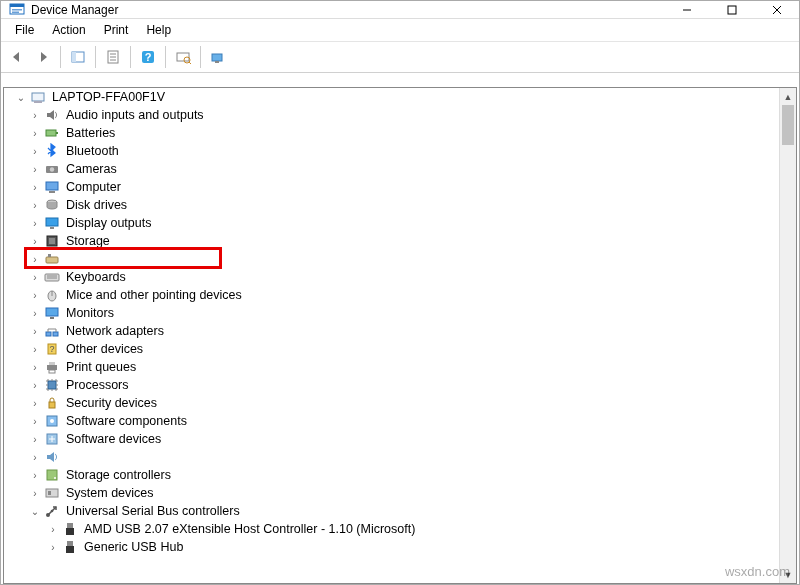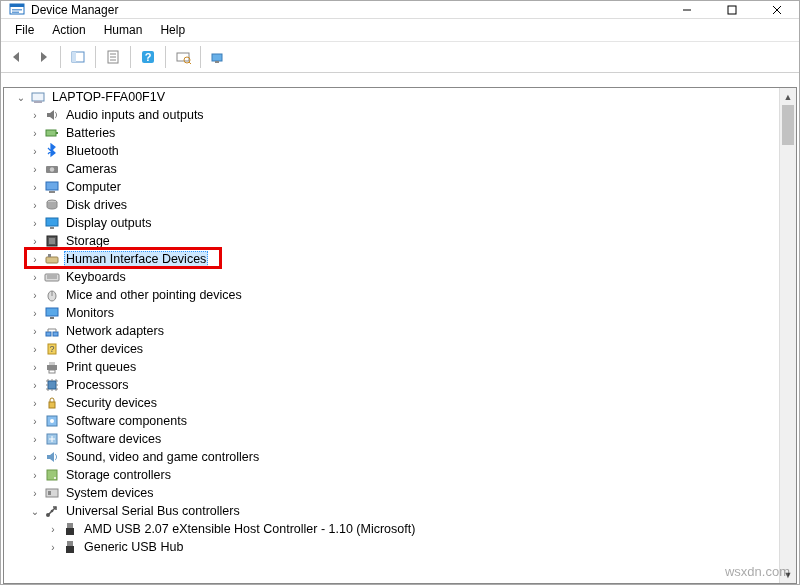--- a/index.html
+++ b/index.html
@@ -56,21 +56,21 @@
       <svg width="10" height="10">
         <line x1="1" y1="1" x2="9" y2="9" stroke="#000"></line>
         <line x1="9" y1="1" x2="1" y2="9" stroke="#000"></line>
       </svg>
     </div>
 </div>
 
 <div class="menubar">
   <div class="menuitem">File</div>
   <div class="menuitem">Action</div>
-  <div class="menuitem">Human</div>
+  <div class="menuitem">Print</div>
   <div class="menuitem">Help</div>
 </div>
 
 <div class="toolbar">
   <div class="tbtn">
       <svg width="16" height="16">
         <path d="M10 3 L4 8 L10 13 Z" fill="#777"></path>
       </svg>
     </div>
   <div class="tbtn">
@@ -190,21 +190,20 @@
             <rect x="5" y="5" width="6" height="6" fill="#888"></rect>
           </svg></span>
         <span class="lbl">Storage</span>
       </div>
       <div class="node sel" style="padding-left: 24px;">
         <span class="exp">›</span>
         <span class="ico"><svg viewBox="0 0 16 16" width="16" height="16">
             <rect x="2" y="6" width="12" height="6" rx="1" fill="#d8c38a" stroke="#9a8450"></rect>
             <rect x="4" y="3" width="3" height="3" fill="#888"></rect>
           </svg></span>
-        <span class="lbl">Human Interface Devices</span>
       </div>
       <div class="node" style="padding-left: 24px;">
         <span class="exp">›</span>
         <span class="ico"><svg viewBox="0 0 16 16" width="16" height="16">
             <rect x="1" y="5" width="14" height="7" rx="1" fill="#ddd" stroke="#888"></rect>
             <line x1="3" y1="7" x2="13" y2="7" stroke="#888"></line>
             <line x1="3" y1="9" x2="13" y2="9" stroke="#888"></line>
           </svg></span>
         <span class="lbl">Keyboards</span>
       </div>
@@ -281,21 +280,20 @@
             <path d="M5 8h6M8 5v6" stroke="#fff"></path>
           </svg></span>
         <span class="lbl">Software devices</span>
       </div>
       <div class="node" style="padding-left: 24px;">
         <span class="exp">›</span>
         <span class="ico"><svg viewBox="0 0 16 16" width="16" height="16">
             <path d="M3 6h3l4-3v10l-4-3H3z" fill="#6a9cc8"></path>
             <path d="M11 5c2 1 2 5 0 6" fill="none" stroke="#6a9cc8"></path>
           </svg></span>
-        <span class="lbl">Sound, video and game controllers</span>
       </div>
       <div class="node" style="padding-left: 24px;">
         <span class="exp">›</span>
         <span class="ico"><svg viewBox="0 0 16 16" width="16" height="16">
             <rect x="3" y="3" width="10" height="10" fill="#9cc878" stroke="#6a9848"></rect>
             <circle cx="11" cy="11" r="1" fill="#fff"></circle>
           </svg></span>
         <span class="lbl">Storage controllers</span>
       </div>
       <div class="node" style="padding-left: 24px;">

